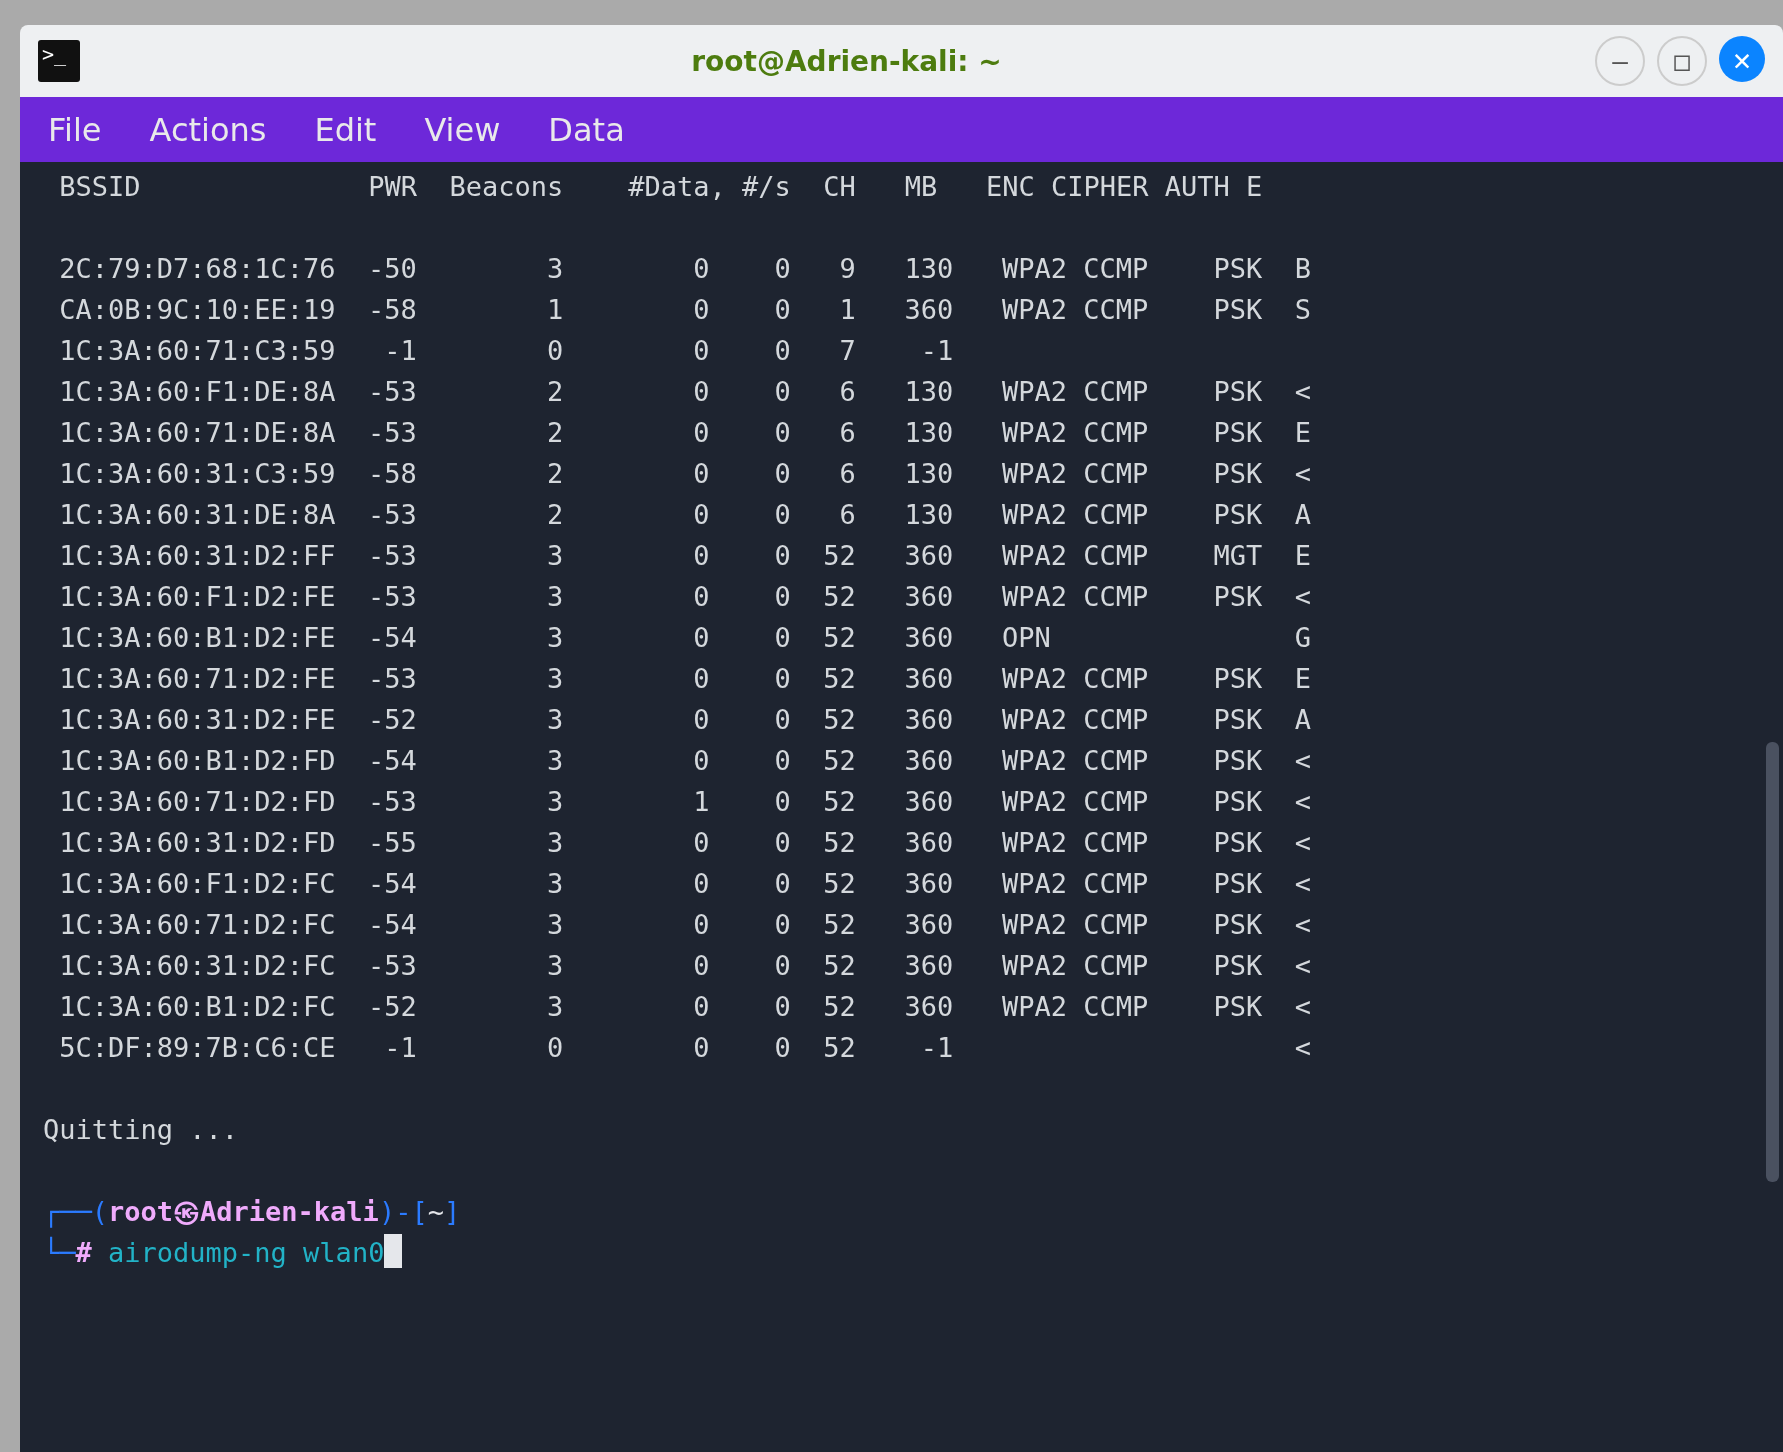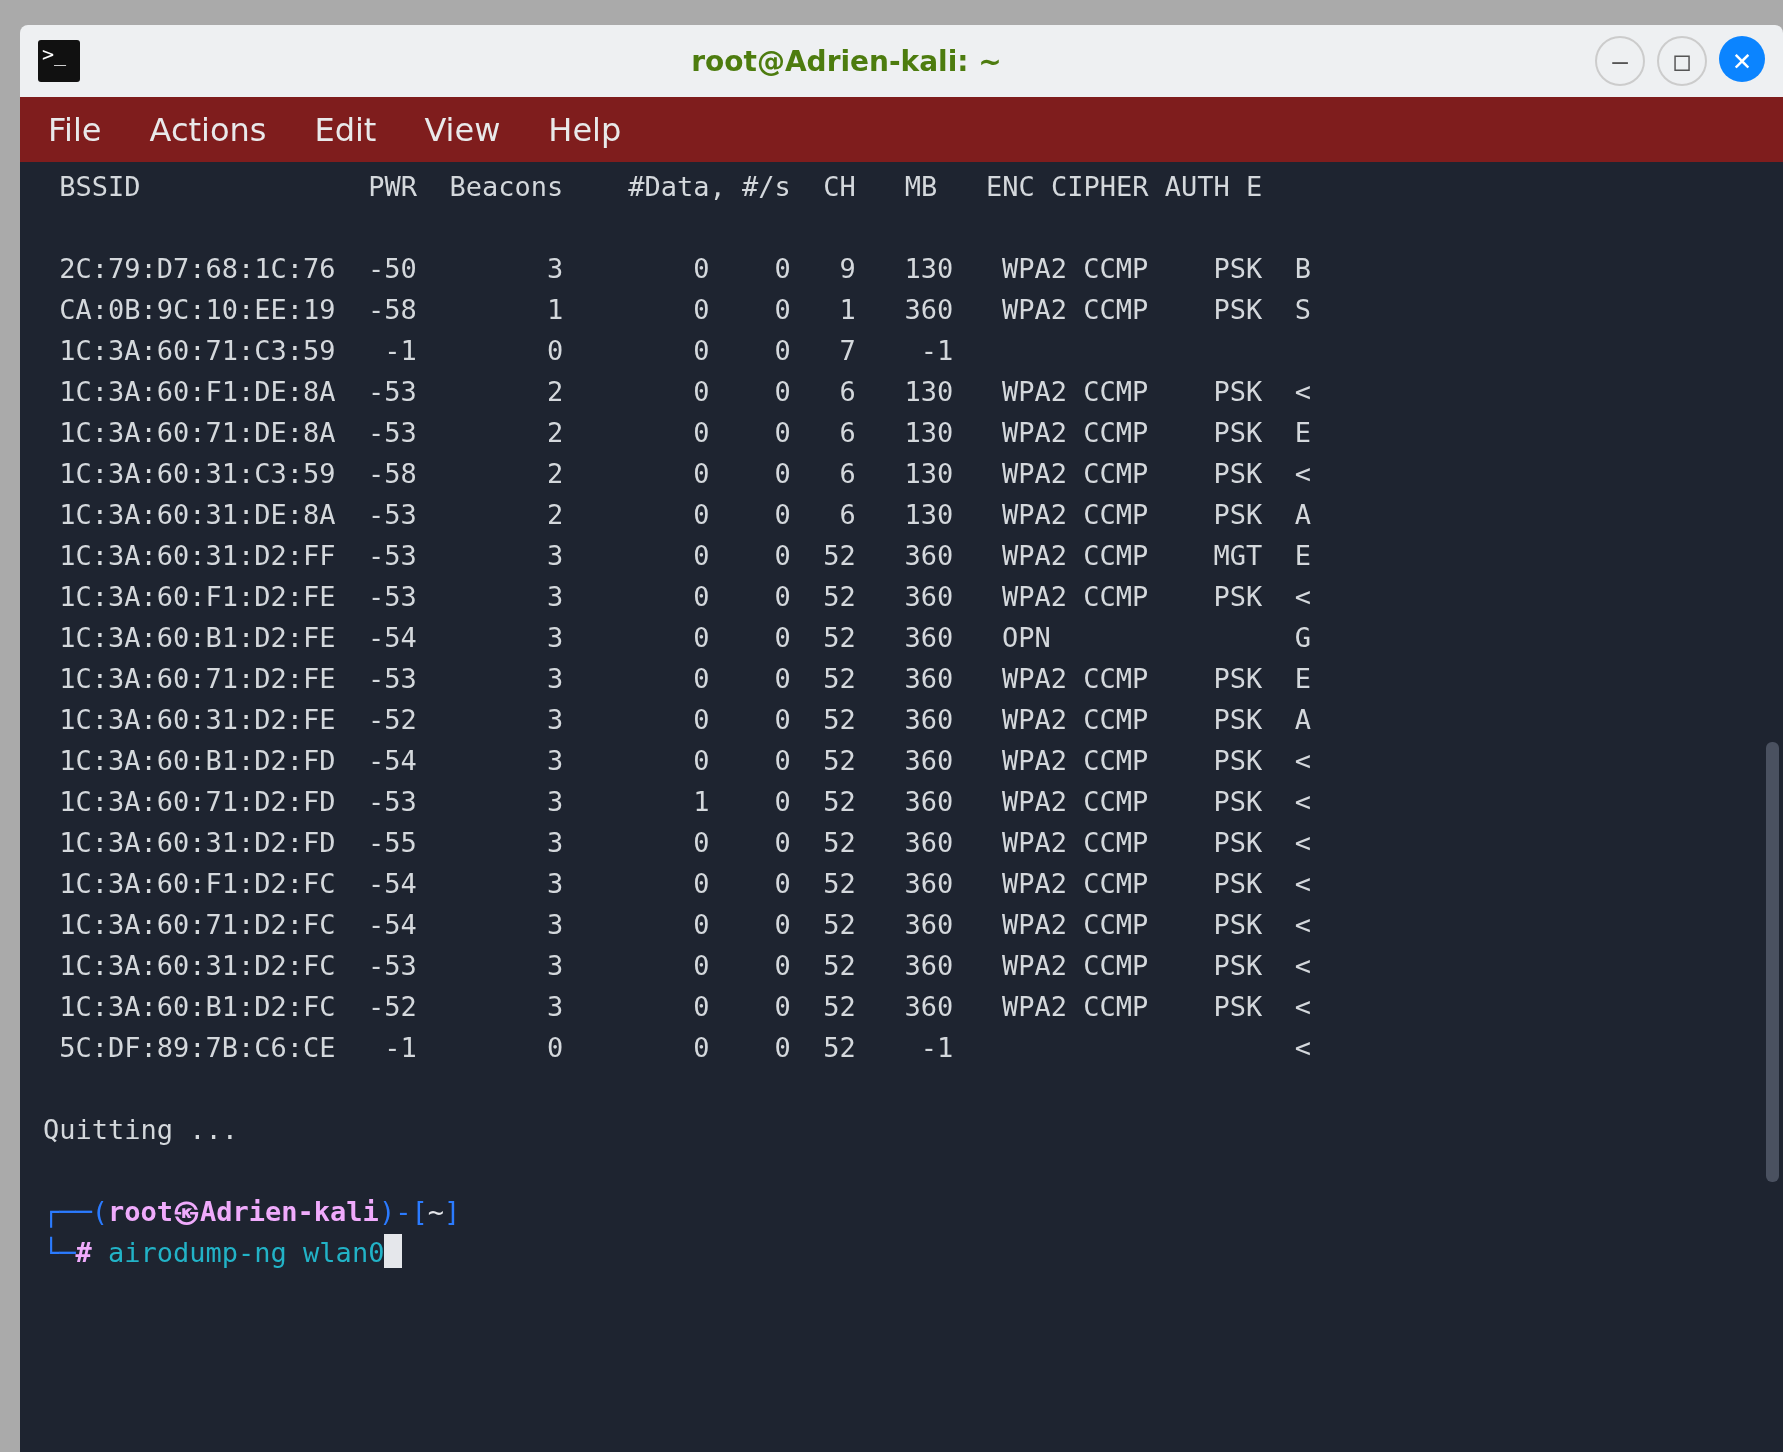--- a/index.html
+++ b/index.html
@@ -73,21 +73,21 @@
     font-size: 30px;
   }
 
   
   .menubar {
     position: absolute;
     left: 20px;
     right: 0;
     top: 97px;
     height: 65px;
-    background: #7f1d1d;
+    background: #6d28d9;
     display: flex;
     align-items: center;
     padding: 0 28px;
     gap: 48px;
     font-family: "DejaVu Sans", Arial, sans-serif;
   }
   .menubar .menu-item {
     color: #e9e9ea;
     font-size: 32px;
     font-weight: 400;
@@ -144,21 +144,21 @@
     <div class="winbtn maximize">□</div>
     <div class="winbtn close">✕</div>
   </div>
 </div>
 
 <div class="menubar">
   <div class="menu-item">File</div>
   <div class="menu-item">Actions</div>
   <div class="menu-item">Edit</div>
   <div class="menu-item">View</div>
-  <div class="menu-item">Help</div>
+  <div class="menu-item">Data</div>
 </div>
 
 <div class="terminal"><span class="hdr"> <span>BSSID</span>              <span>PWR</span>  <span>Beacons</span>    <span>#Data,</span> <span>#/s</span>  <span>CH</span>   <span>MB</span>   <span>ENC</span> <span>CIPHER</span> <span>AUTH</span> <span>E</span></span>
 
 <span id="rows-container"> 2C:79:D7:68:1C:76  -50        3        0    0   9   130   WPA2 CCMP    PSK  B
  CA:0B:9C:10:EE:19  -58        1        0    0   1   360   WPA2 CCMP    PSK  S
  1C:3A:60:71:C3:59   -1        0        0    0   7    -1                     
  1C:3A:60:F1:DE:8A  -53        2        0    0   6   130   WPA2 CCMP    PSK  &lt;
  1C:3A:60:71:DE:8A  -53        2        0    0   6   130   WPA2 CCMP    PSK  E
  1C:3A:60:31:C3:59  -58        2        0    0   6   130   WPA2 CCMP    PSK  &lt;

